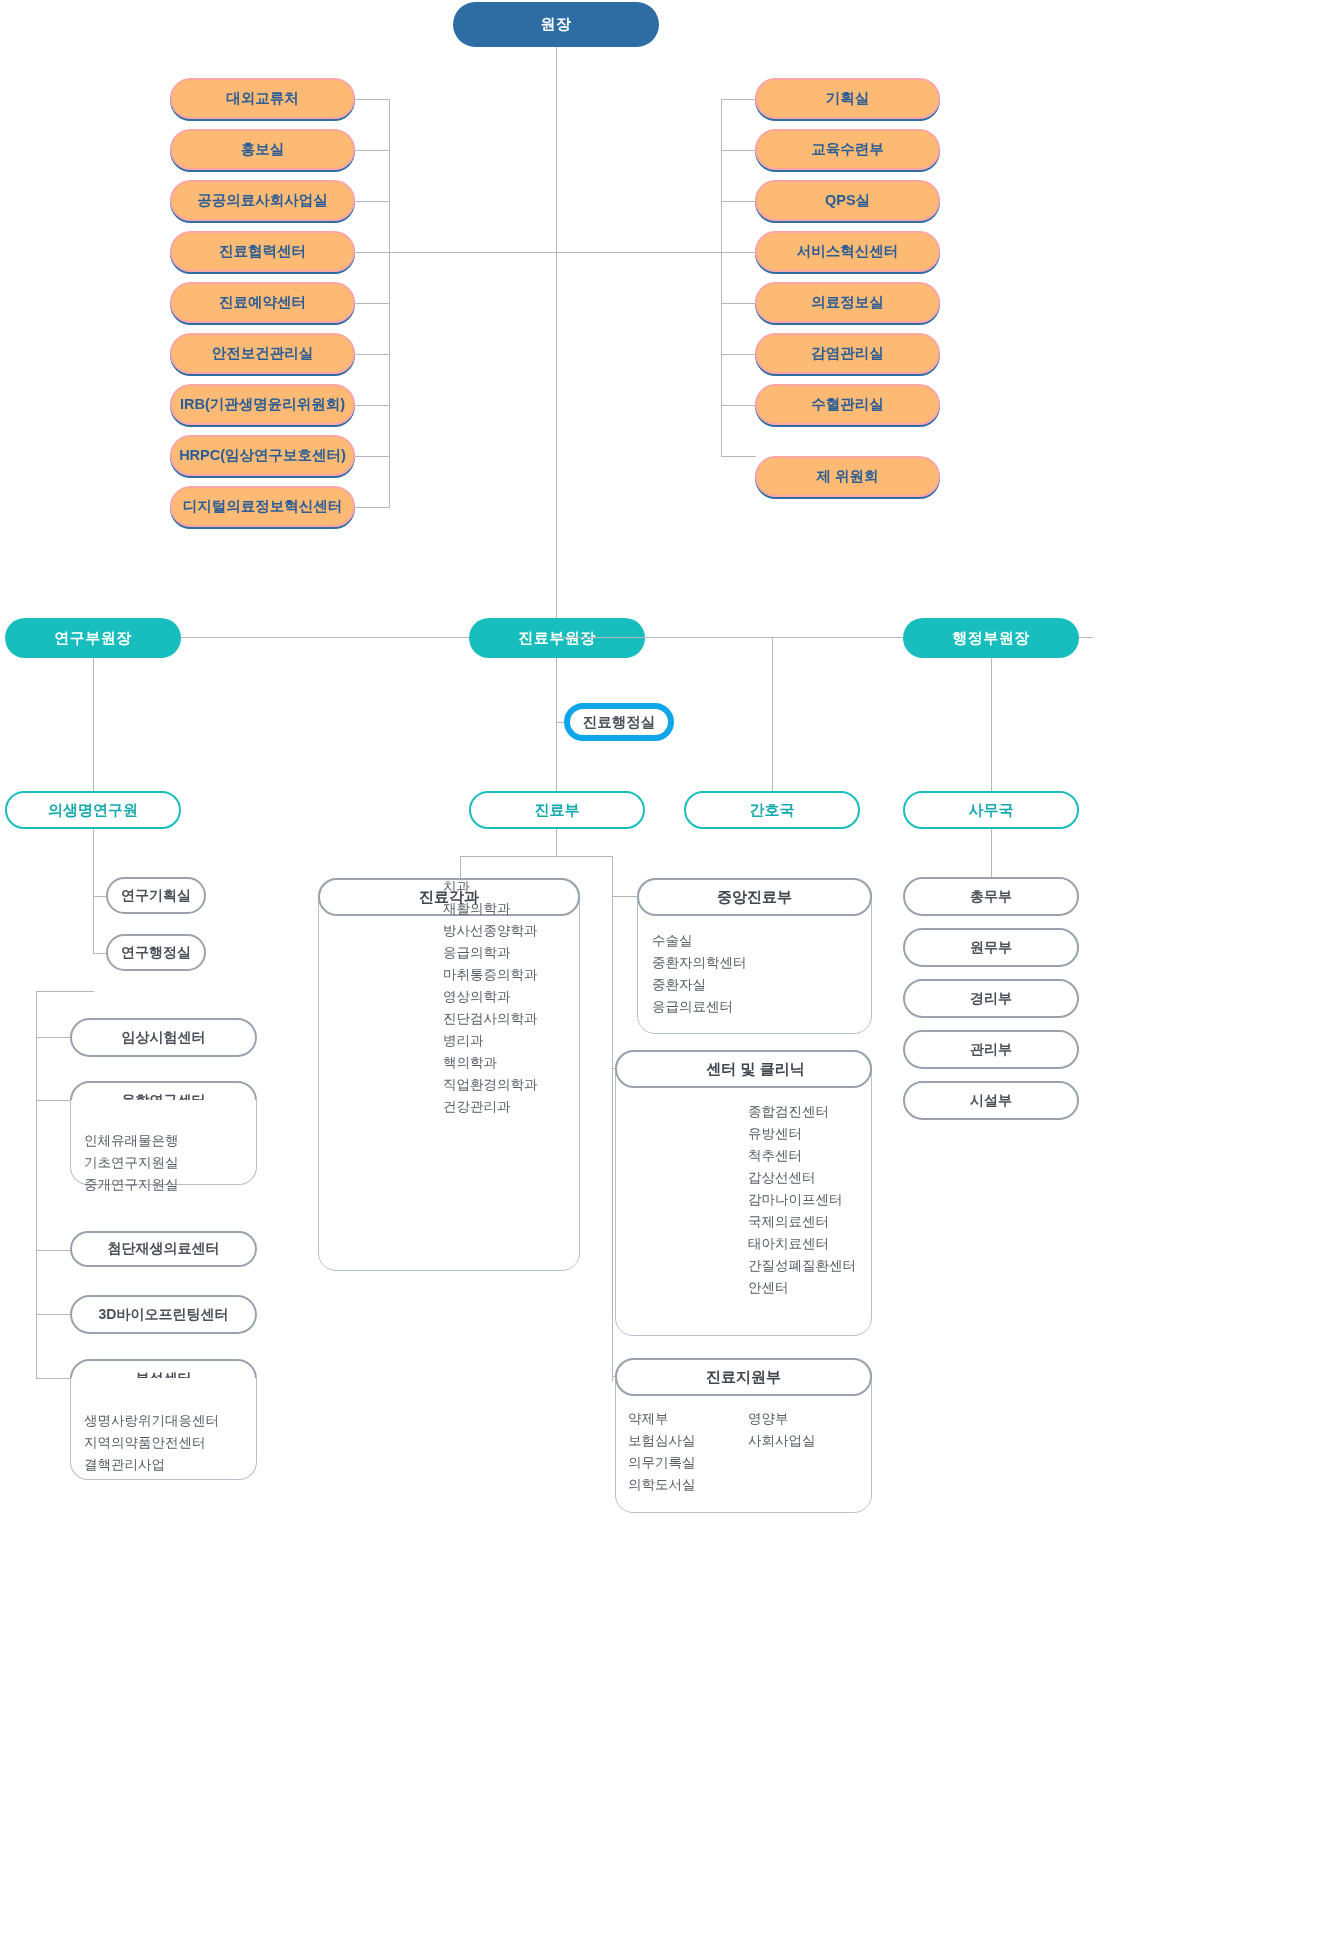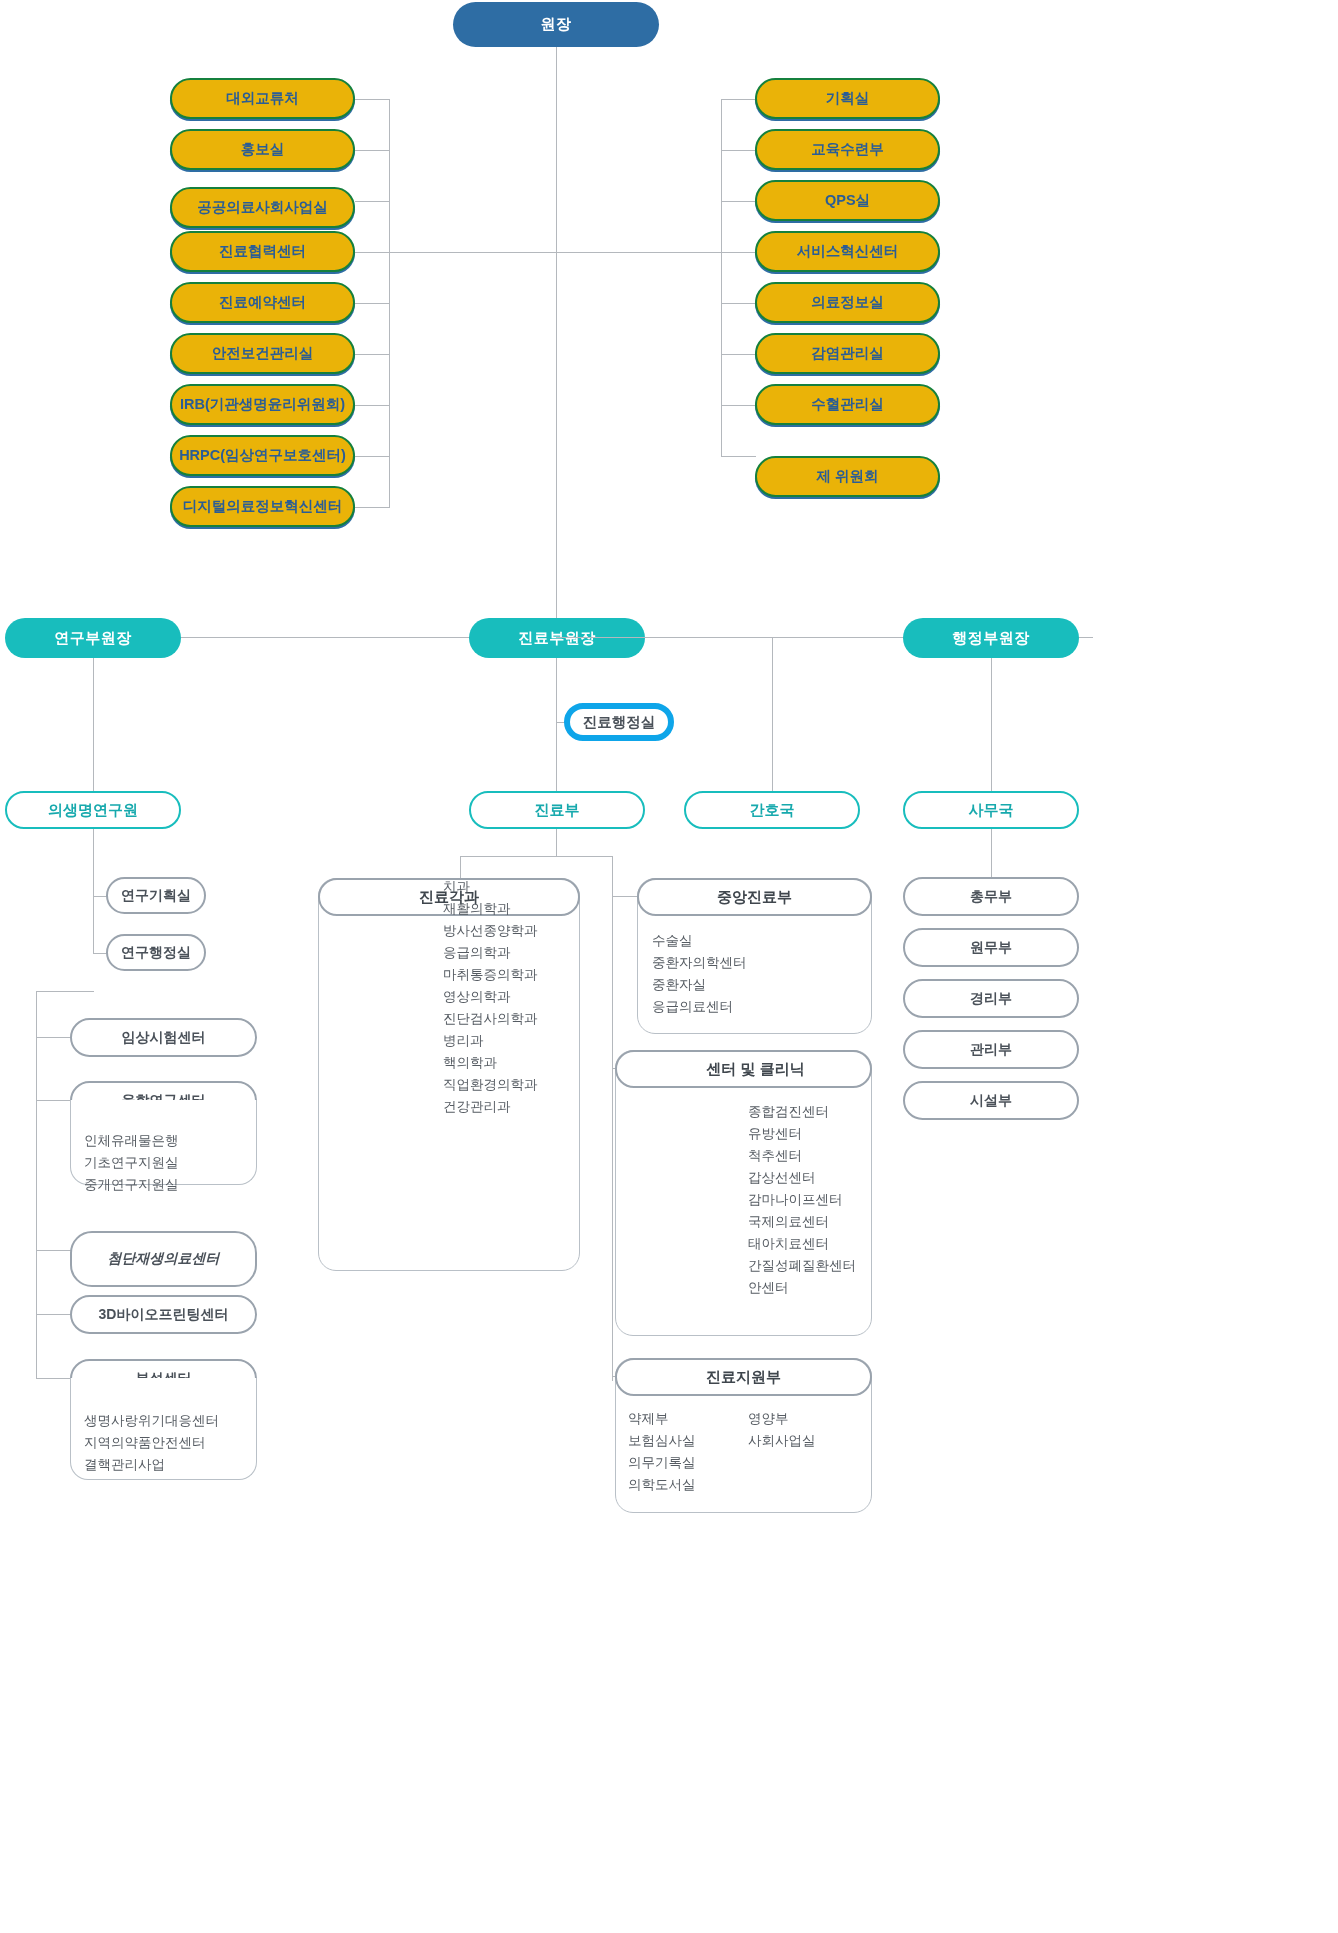--- a/index.html
+++ b/index.html
@@ -12,21 +12,21 @@
 
   
   .node{position:absolute;box-sizing:border-box;display:flex;align-items:center;justify-content:center;text-align:center;}
 
   
   .pill-root{
     background:#2e6da4;color:#ffffff;border-radius:26px;
     font-size:15px;font-weight:bold;letter-spacing:.5px;
   }
   .pill-blue{
-    background:#eab308;border:2px solid #15803d;border-radius:26px;
+    background:#fdba74;border:2px solid #fca5a5;border-radius:26px;
     color:#2a5d96;font-size:14.5px;font-weight:bold;
     box-shadow:0 2px 0 0 #2e6da4;
   }
   .pill-teal{
     background:#18bdbd;color:#ffffff;border-radius:26px;
     font-size:15px;font-weight:bold;letter-spacing:.5px;
   }
   .pill-teal-outline{
     background:#ffffff;border:2px solid #18bdbd;border-radius:26px;
     color:#17a9ad;font-size:15px;font-weight:bold;
@@ -99,21 +99,21 @@
   <div class="node pill-root" style="left:453px;top:2px;width:206px;height:45px;">
     <span>원장</span>
   </div>
 
   <div class="node pill-blue" style="left:170px;top:78px;width:185px;height:41px;">
     <span>대외교류처</span>
     </div>
   <div class="node pill-blue" style="left:170px;top:129px;width:185px;height:41px;">
     <span>홍보실</span>
     </div>
-  <div class="node pill-blue" style="left:170px;top:180px;width:185px;height:41px;margin-top:7px;">
+  <div class="node pill-blue" style="left:170px;top:180px;width:185px;height:41px;">
     <span>공공의료사회사업실</span>
     </div>
   <div class="node pill-blue" style="left:170px;top:231px;width:185px;height:41px;">
     <span>진료협력센터</span>
     </div>
   <div class="node pill-blue" style="left:170px;top:282px;width:185px;height:41px;text-align:center;">
     <span>진료예약센터</span>
     </div>
   <div class="node pill-blue" style="left:170px;top:333px;width:185px;height:41px;">
     <span>안전보건관리실</span>
@@ -214,21 +214,21 @@
     <span>융합연구센터</span>
     </div>
 
   <div class="panel" style="left:70px;top:1100px;width:187px;height:85px;border-top:none;border-radius:0 0 18px 18px;"></div>
   <div class="plainlist" style="left:84px;top:1130px;">
     <div class="item">인체유래물은행</div>
     <div class="item">기초연구지원실</div>
     <div class="item">중개연구지원실</div>
   </div>
 
-  <div class="node pill-gray-sm" style="left:70px;top:1231px;width:187px;height:56px;font-style:italic;">
+  <div class="node pill-gray-sm" style="left:70px;top:1231px;width:187px;height:36px;">
     <span>첨단재생의료센터</span>
     </div>
   <div class="node pill-gray-sm" style="left:70px;top:1295px;width:187px;height:39px;">
     <span>3D바이오프린팅센터</span>
     </div>
   <div class="node pill-gray-sm" style="left:70px;top:1359px;width:187px;height:39px;">
     <span>부설센터</span>
     </div>
 
   <div class="panel" style="left:70px;top:1378px;width:187px;height:102px;border-top:none;border-radius:0 0 18px 18px;"></div>

